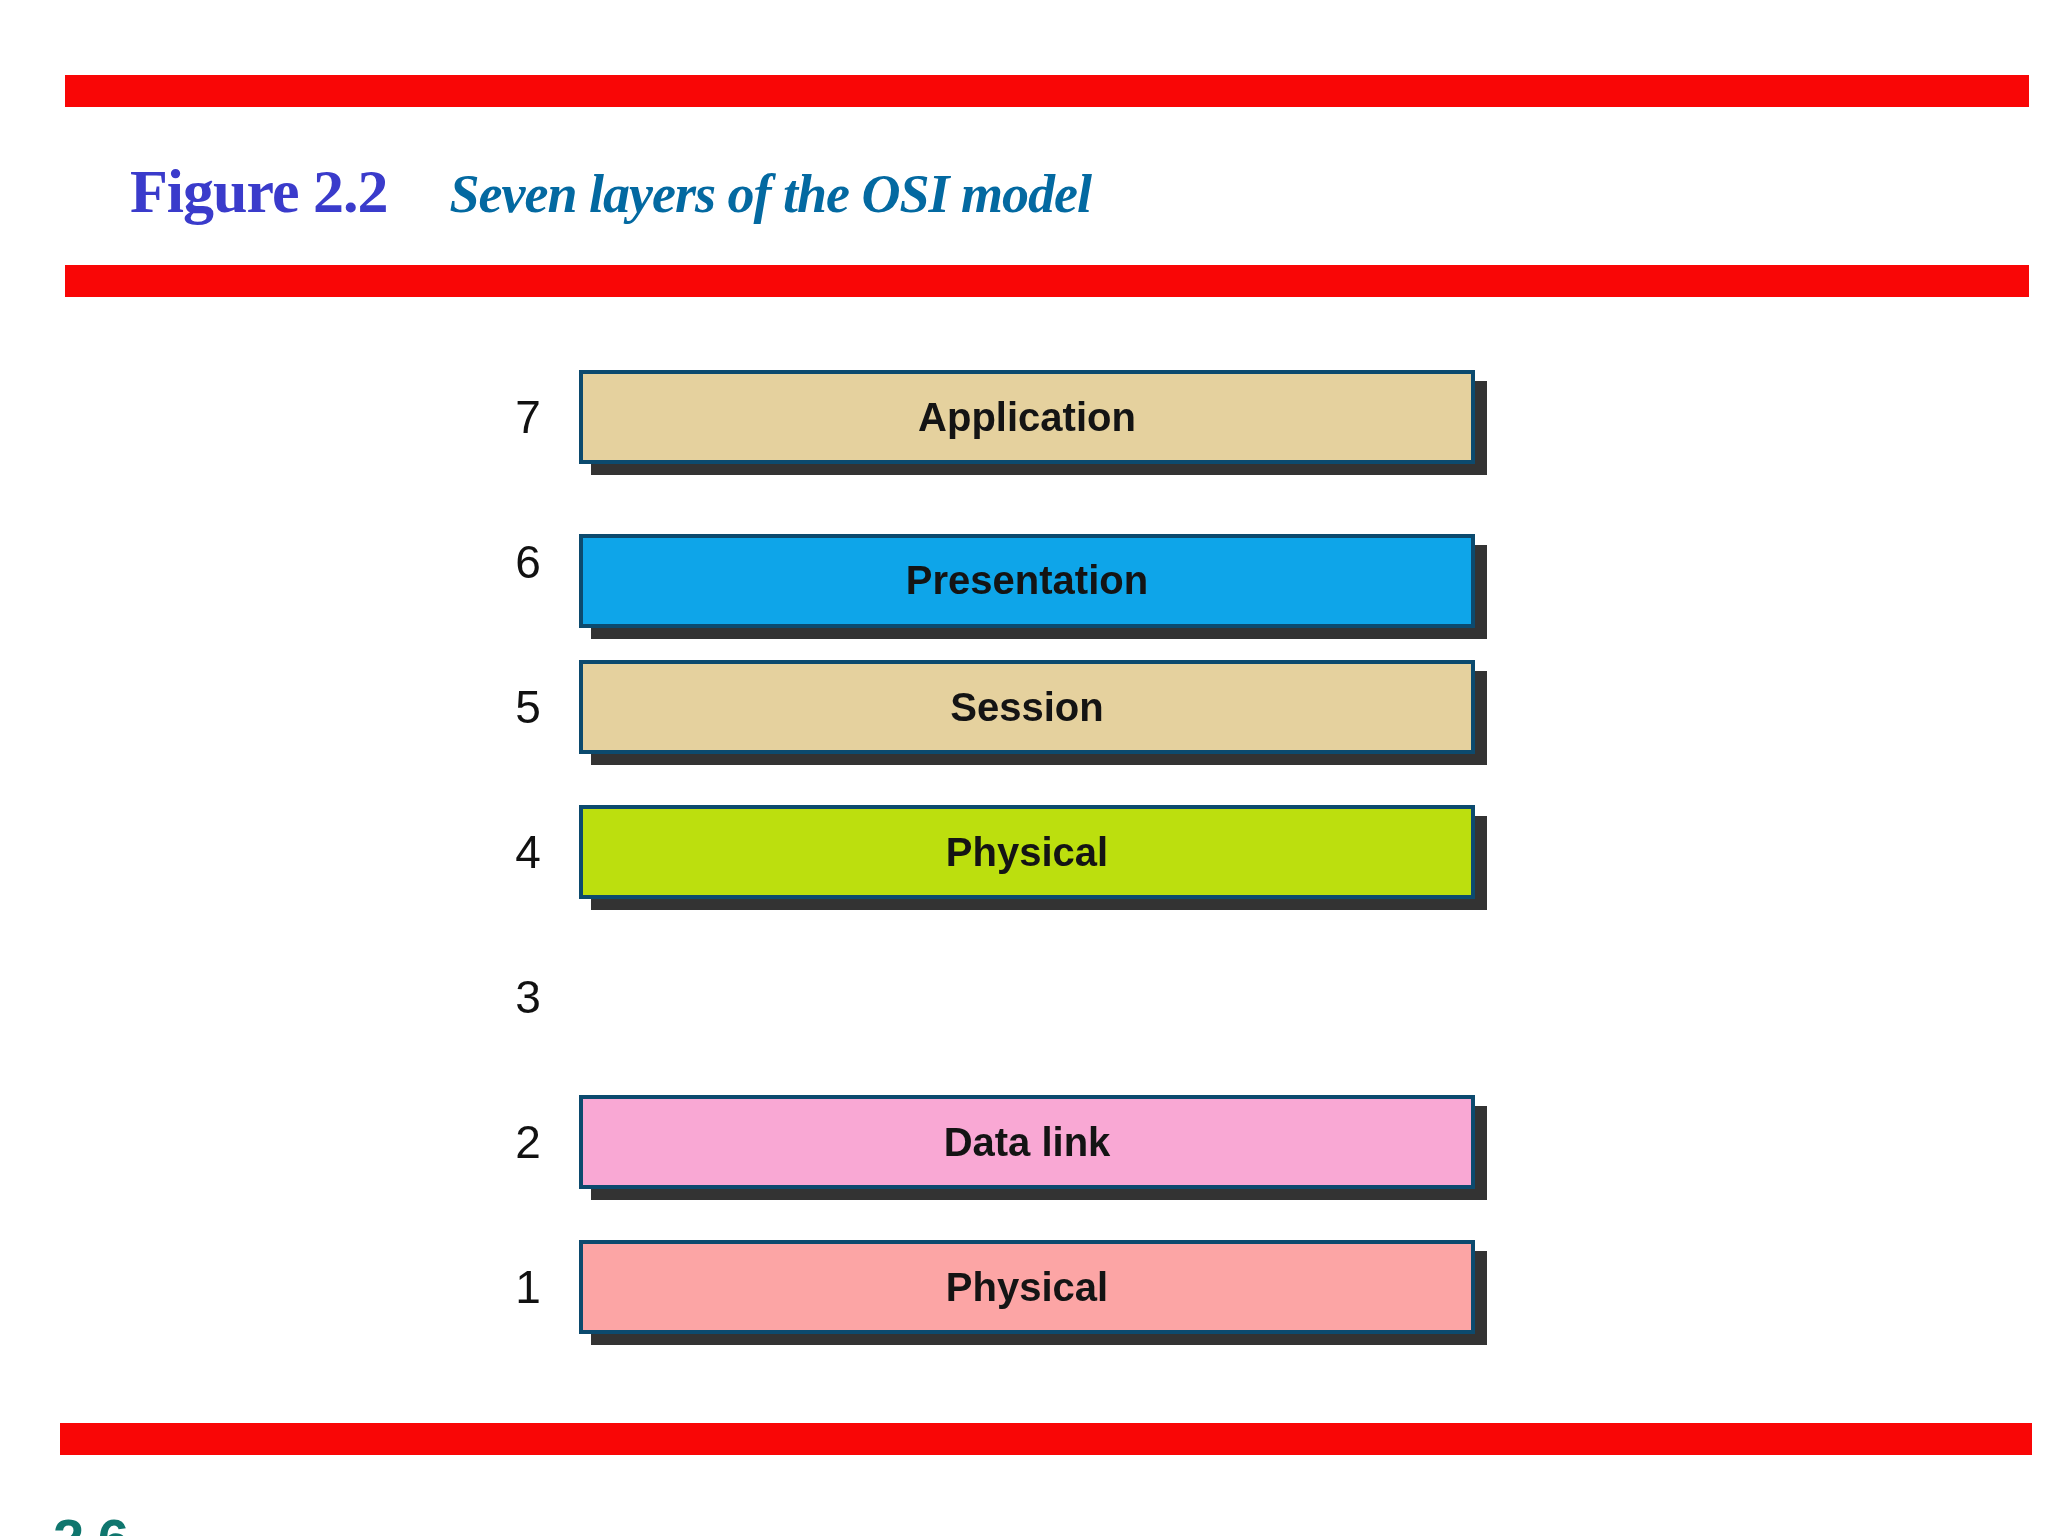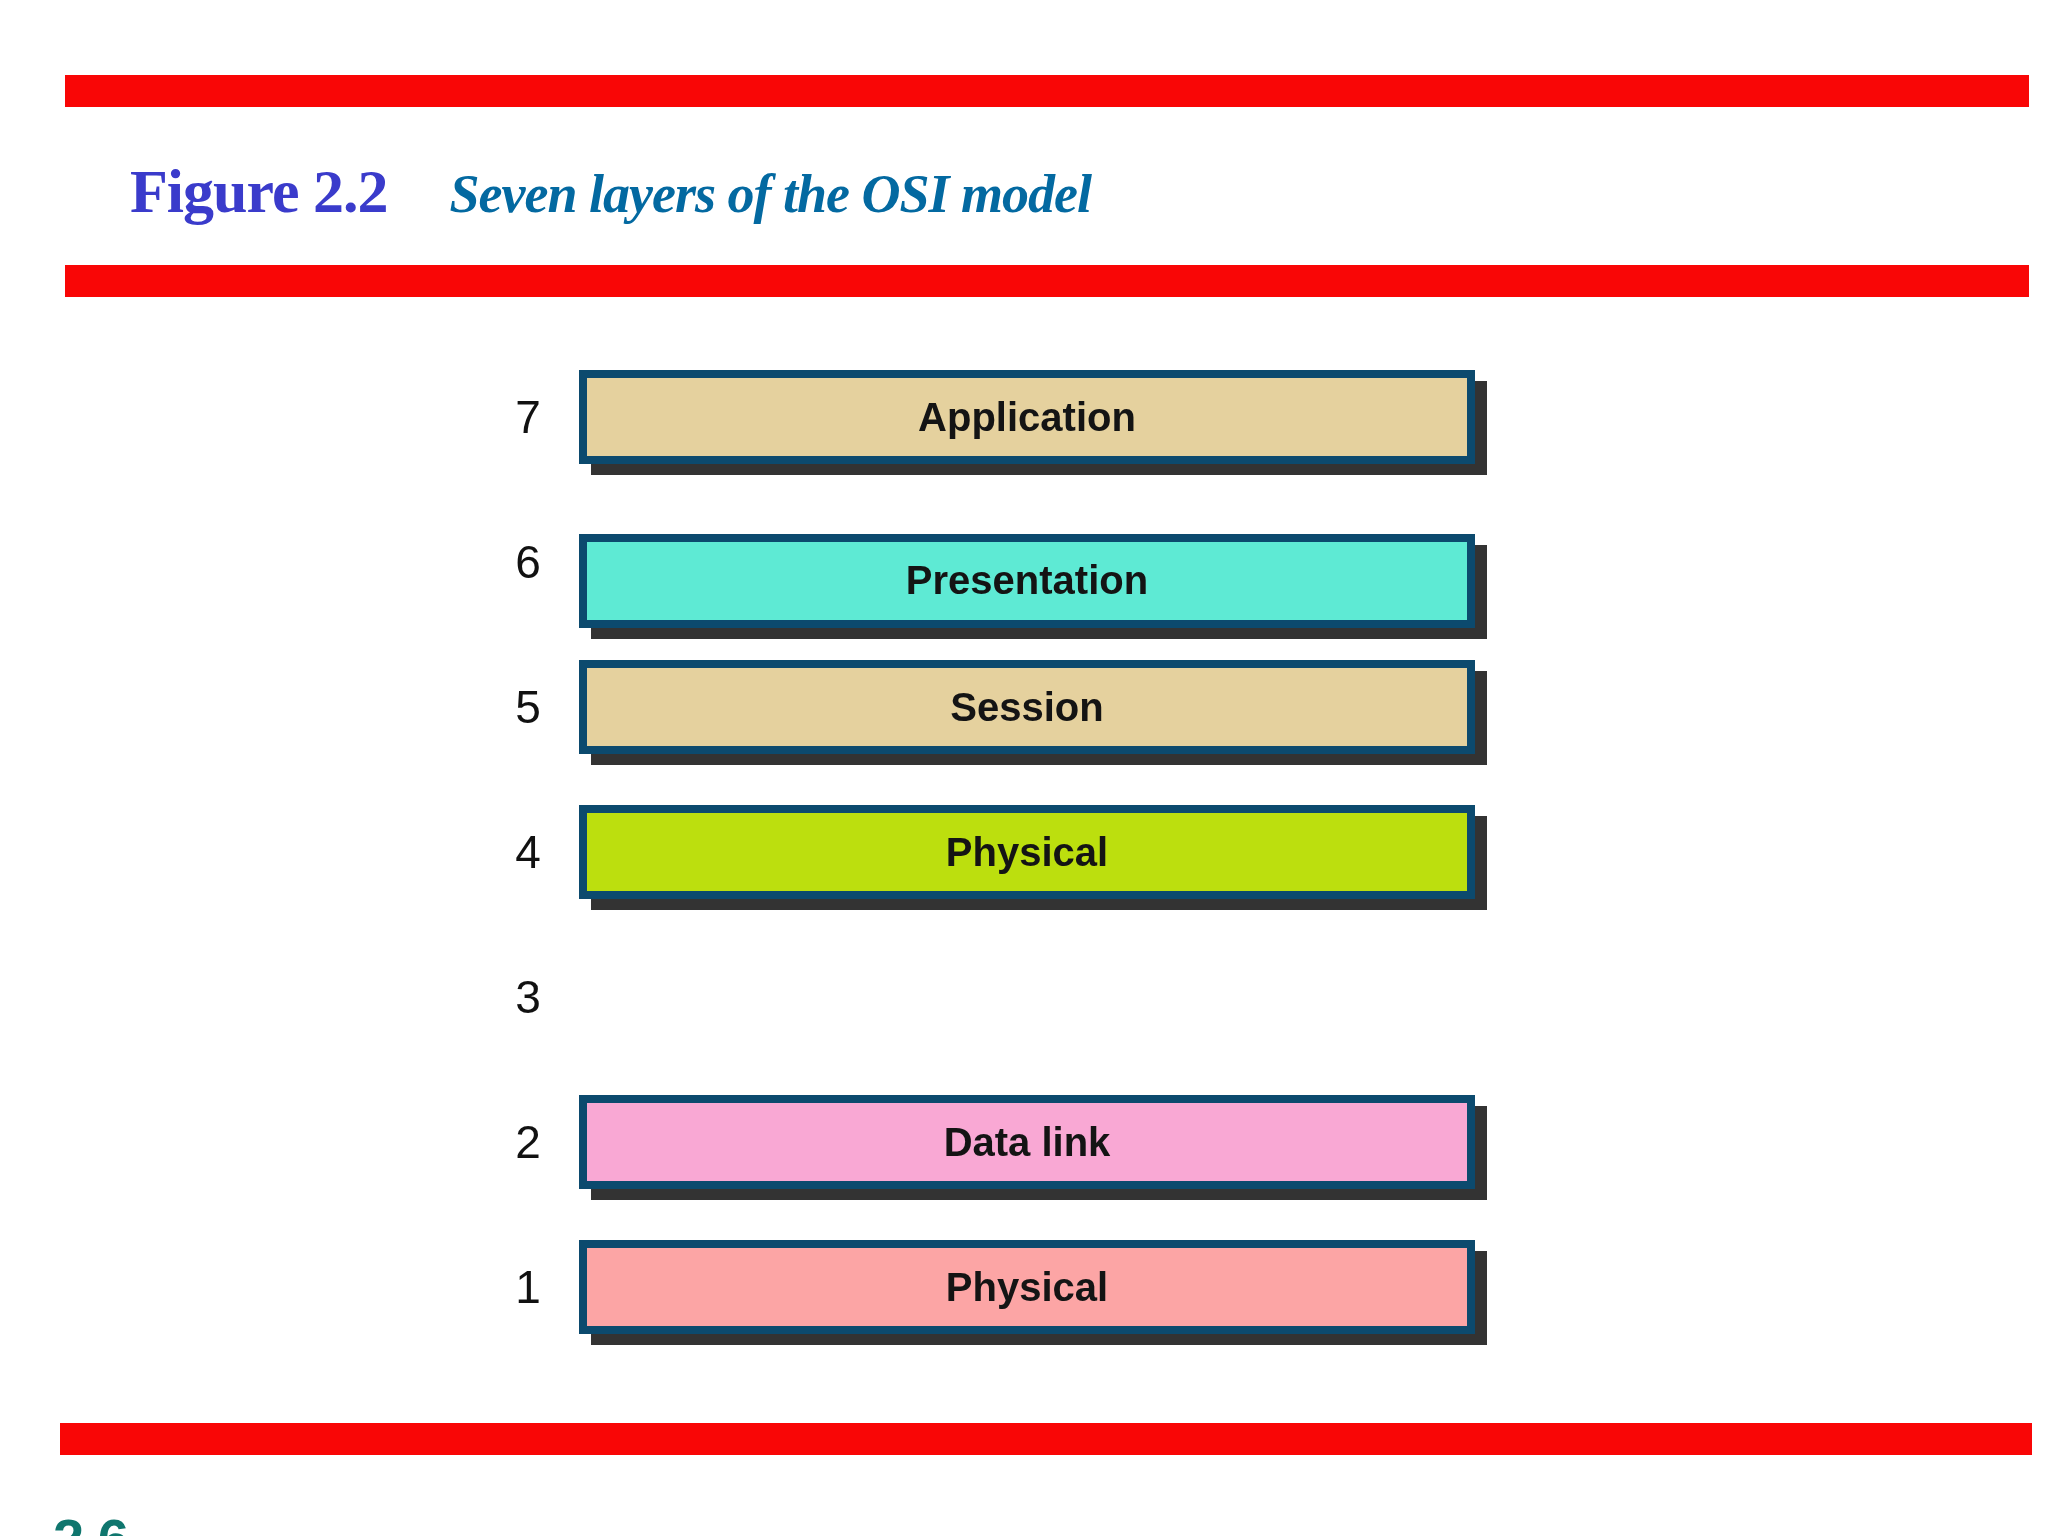--- a/index.html
+++ b/index.html
@@ -58,21 +58,21 @@
     text-align: center;
     font-size: 46px;
     font-weight: 400;
     color: #111111;
     flex: 0 0 auto;
   }
   .layer-box {
     margin-left: 15px;
     width: 896px;
     height: 94px;
-    border: 8px solid #0c4a6e;
+    border: 4px solid #0c4a6e;
     box-shadow: 12px 11px 0 #333333;
     display: flex;
     align-items: center;
     justify-content: center;
     font-size: 40px;
     font-weight: 600;
     color: #141414;
     flex: 0 0 auto;
   }
 
@@ -100,21 +100,21 @@
 
   <div class="redbar rule" style="background: rgb(249, 6, 6);"></div>
 
   <div class="stack">
       <div class="layer-row">
         <span class="layer-num">7</span>
         <div class="layer-box" style="background: rgb(229, 209, 158);">Application</div>
       </div>
       <div class="layer-row">
         <span class="layer-num">6</span>
-        <div class="layer-box" style="background: #5eead4; margin-top: 37px;">Presentation</div>
+        <div class="layer-box" style="background: #0ea5e9; margin-top: 37px;">Presentation</div>
       </div>
       <div class="layer-row">
         <span class="layer-num">5</span>
         <div class="layer-box" style="background: rgb(229, 209, 158);">Session</div>
       </div>
       <div class="layer-row">
         <span class="layer-num">4</span>
         <div class="layer-box" style="background: rgb(188, 223, 14);">Physical</div>
       </div>
       <div class="layer-row">

